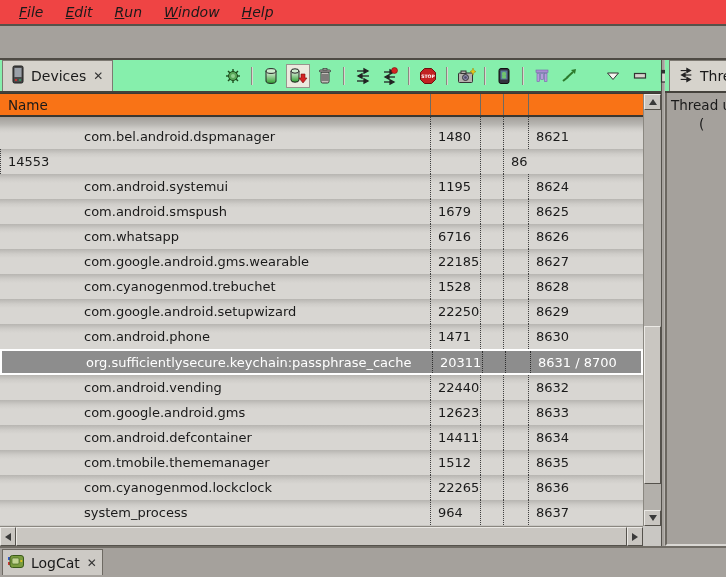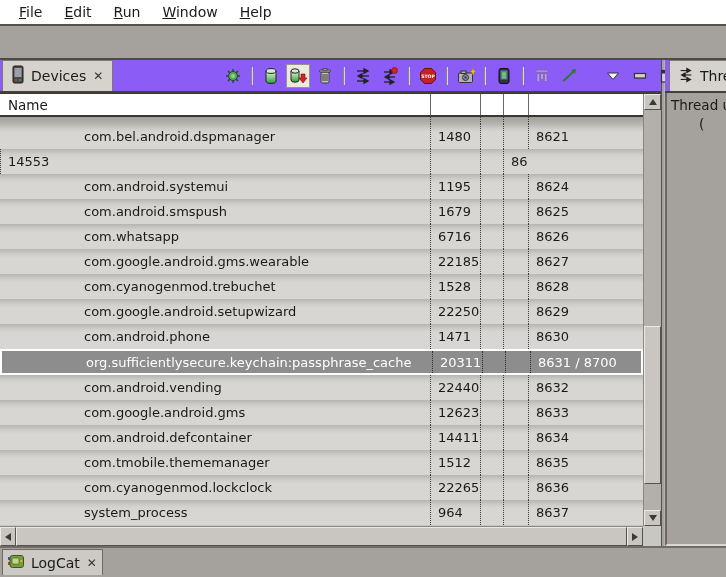--- a/index.html
+++ b/index.html
@@ -5,54 +5,54 @@
   html,body{margin:0;padding:0;background:#888;}
   .window{
     position:relative;width:726px;height:577px;overflow:hidden;
     background:#a5a19c;font-family:"DejaVu Sans","Liberation Sans",sans-serif;
     font-size:13px;color:#1a1a1a;box-sizing:border-box;
   }
   *,*:before,*:after{box-sizing:border-box;}
 
   
   .menubar{height:26px;display:flex;align-items:center;padding-left:8px;
-    border-bottom:2px solid #56524a;background:#ffffff;}
+    border-bottom:2px solid #56524a;background:#ef4444;font-style:italic;}
   .menu-item{padding:2px 11px;font-size:14px;cursor:default;white-space:nowrap;}
   .menu-item u{text-decoration:underline;}
 
   
   .toolbar-space{height:34px;border-bottom:2px solid #4e4a44;background:#a5a19c;}
 
   
   .main{display:flex;height:486px;}
   .left-pane{width:661px;display:flex;flex-direction:column;}
   .sash{width:4px;background:#a5a19c;border-left:1px solid #55524c;border-right:1px solid #b8b5b0;}
   .right-pane{flex:1;overflow:hidden;display:flex;flex-direction:column;}
 
   
-  .tab-row{height:33px;display:flex;align-items:stretch;background:#8b5cf6;
+  .tab-row{height:33px;display:flex;align-items:stretch;background:#86efac;
     border-bottom:2px solid #44413b;position:relative;}
   .tab{display:flex;align-items:center;gap:6px;padding:0 8px;background:#d6d3cc;
     border:1px solid #7d7972;border-bottom:none;margin-left:2px;cursor:default;}
   .tab-label{font-size:14px;white-space:nowrap;}
   .tab-close{font-size:12px;color:#333;padding:0 1px;cursor:pointer;line-height:1;}
 
   
   .vtoolbar{display:flex;align-items:center;gap:3px;margin-left:108px;padding-right:4px;}
   .tool-btn{width:24px;height:24px;display:flex;align-items:center;justify-content:center;
     border:1px solid transparent;cursor:pointer;}
   .tool-btn.active{background:#eceade;border:1px solid #98948d;}
   .tool-sep{width:2px;height:18px;border-left:1px solid #8a8780;border-right:1px solid #d8d5cf;margin:0 3px;}
   .tool-gap{width:14px;}
   .tool-btn svg{display:block;}
 
   
   .table{position:relative;flex:1;border-top:1px solid #3c3933;background:#c9c7c3;}
   .table-content{position:absolute;left:0;top:0;right:18px;bottom:20px;overflow:hidden;}
-  .table-header{height:23px;background:#ffffff;border-bottom:2px solid #3a3731;
+  .table-header{height:23px;background:#f97316;border-bottom:2px solid #3a3731;
     display:grid;grid-template-columns:430px 50px 23px 25px 1fr;align-items:center;}
   .table-header .hcell{height:100%;display:flex;align-items:center;padding-left:8px;
     border-left:1px solid #6e6a63;font-size:13.5px;}
   .table-header .hcell:first-child{border-left:none;}
   .row-partial{height:7px;background:linear-gradient(#a39f9a,#b7b5b1);
     display:grid;grid-template-columns:430px 50px 23px 25px 1fr;}
   .row-partial div{border-left:1px dotted #3c3c3c;}
   .row-partial div:first-child{border-left:none;}
   .trow{height:25px;display:grid;grid-template-columns:430px 50px 23px 25px 1fr;
     background:linear-gradient(to bottom,#b7b5b1 0,#cfcdc9 5px,#d8d6d2 9px,#d8d6d2 100%);

